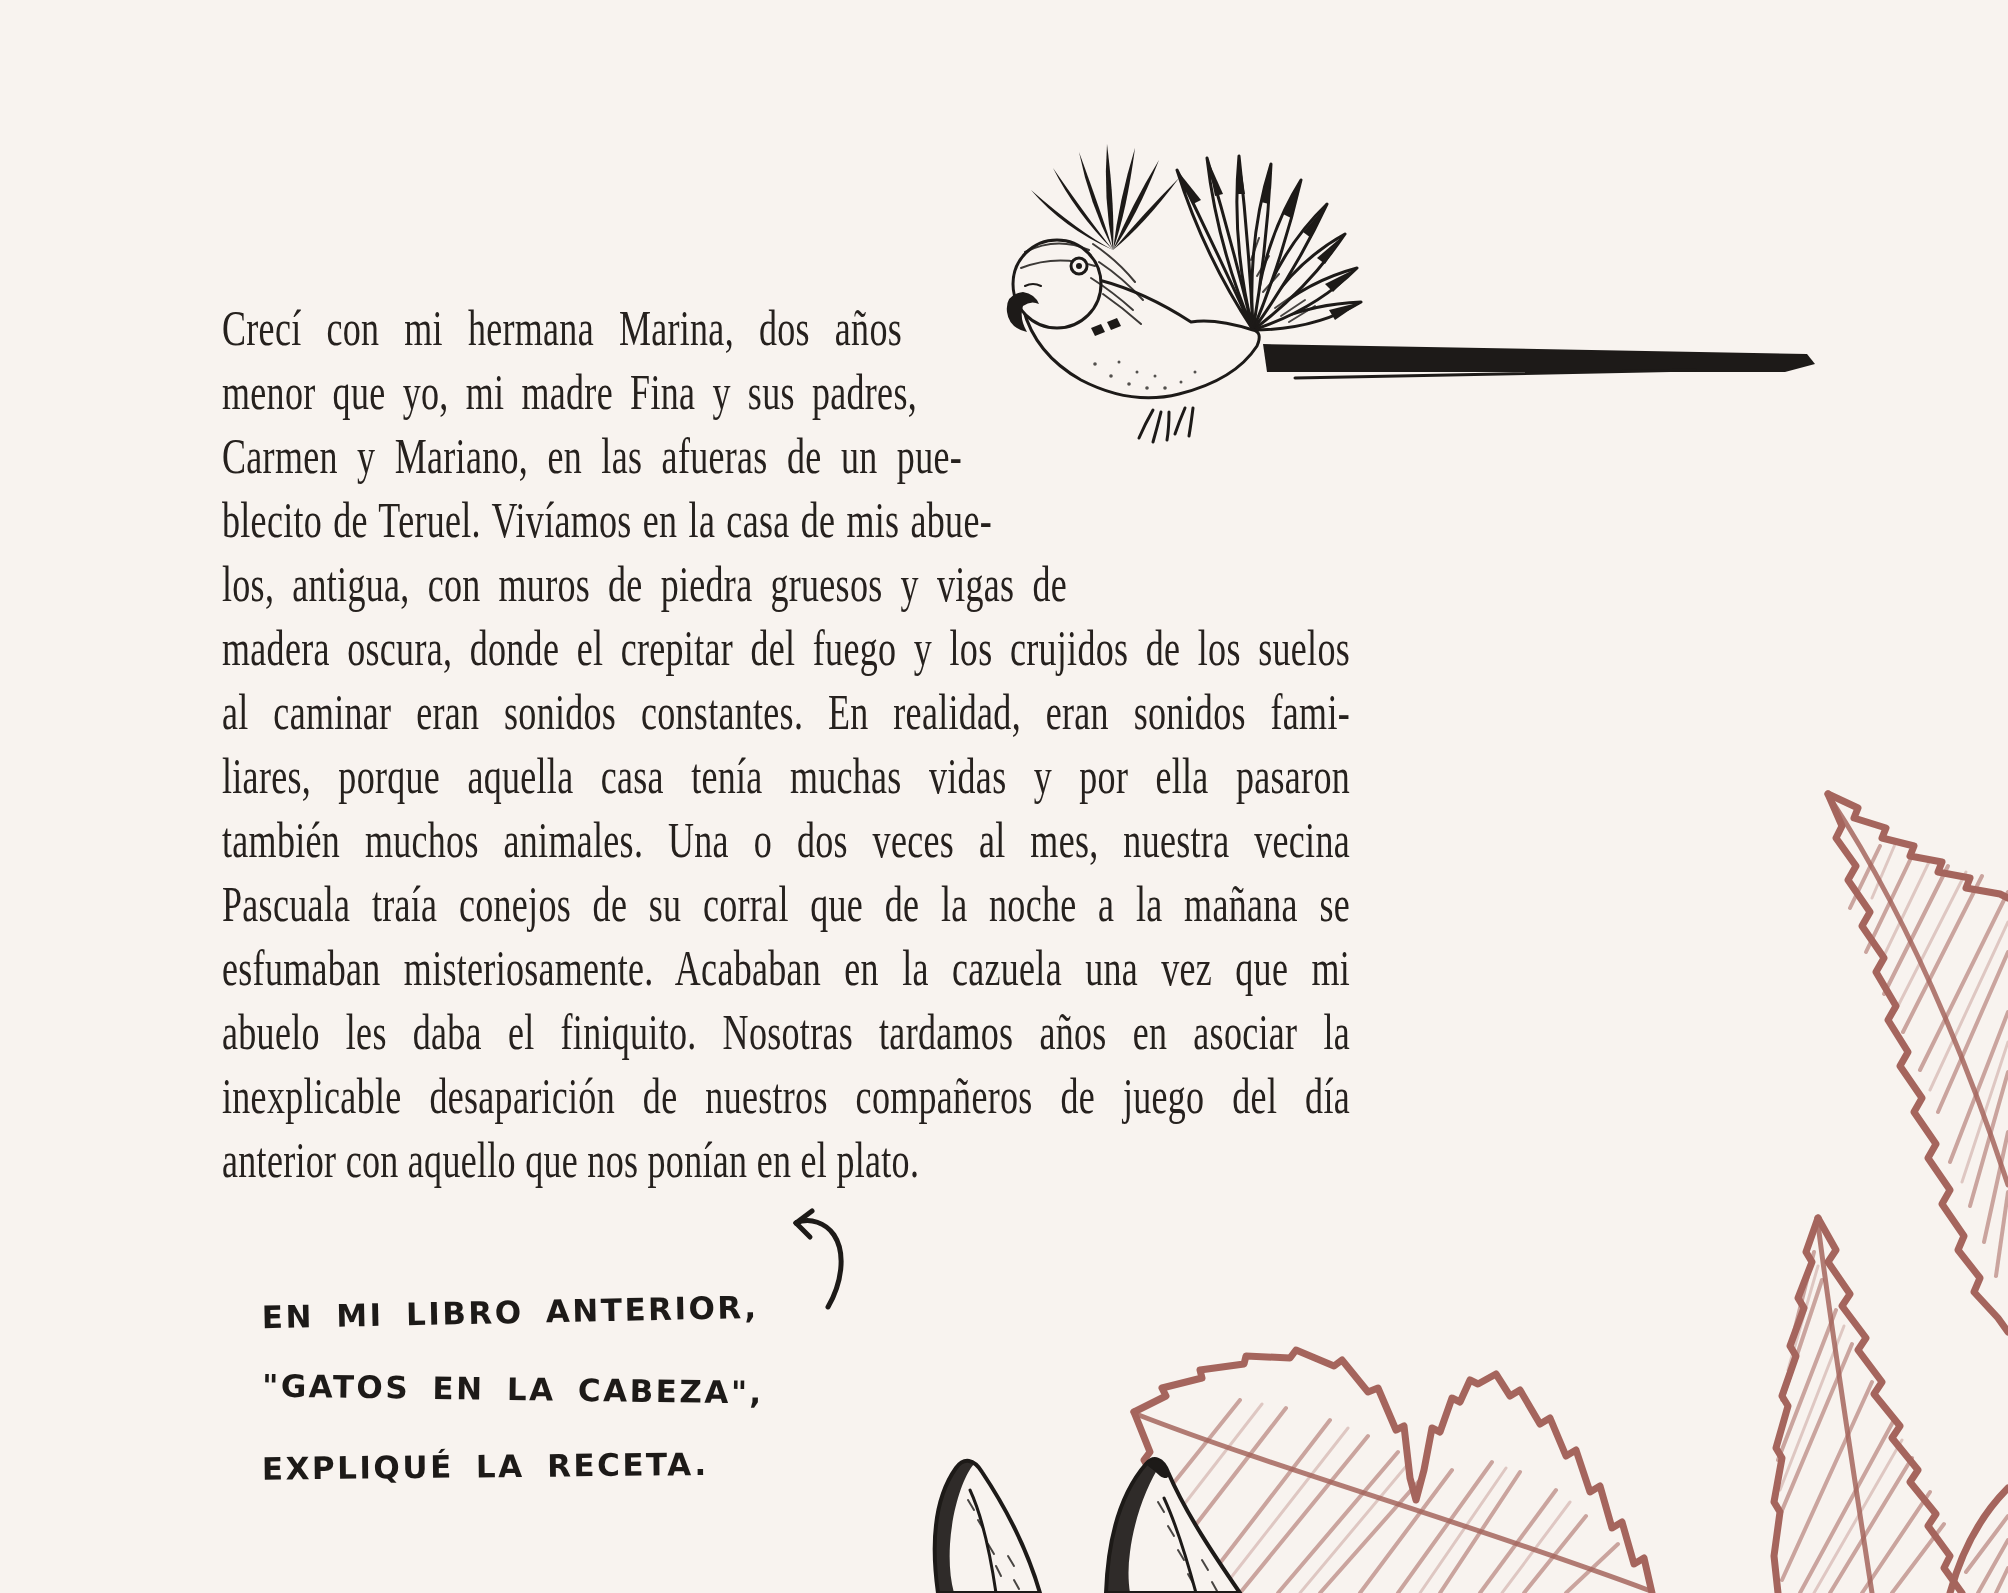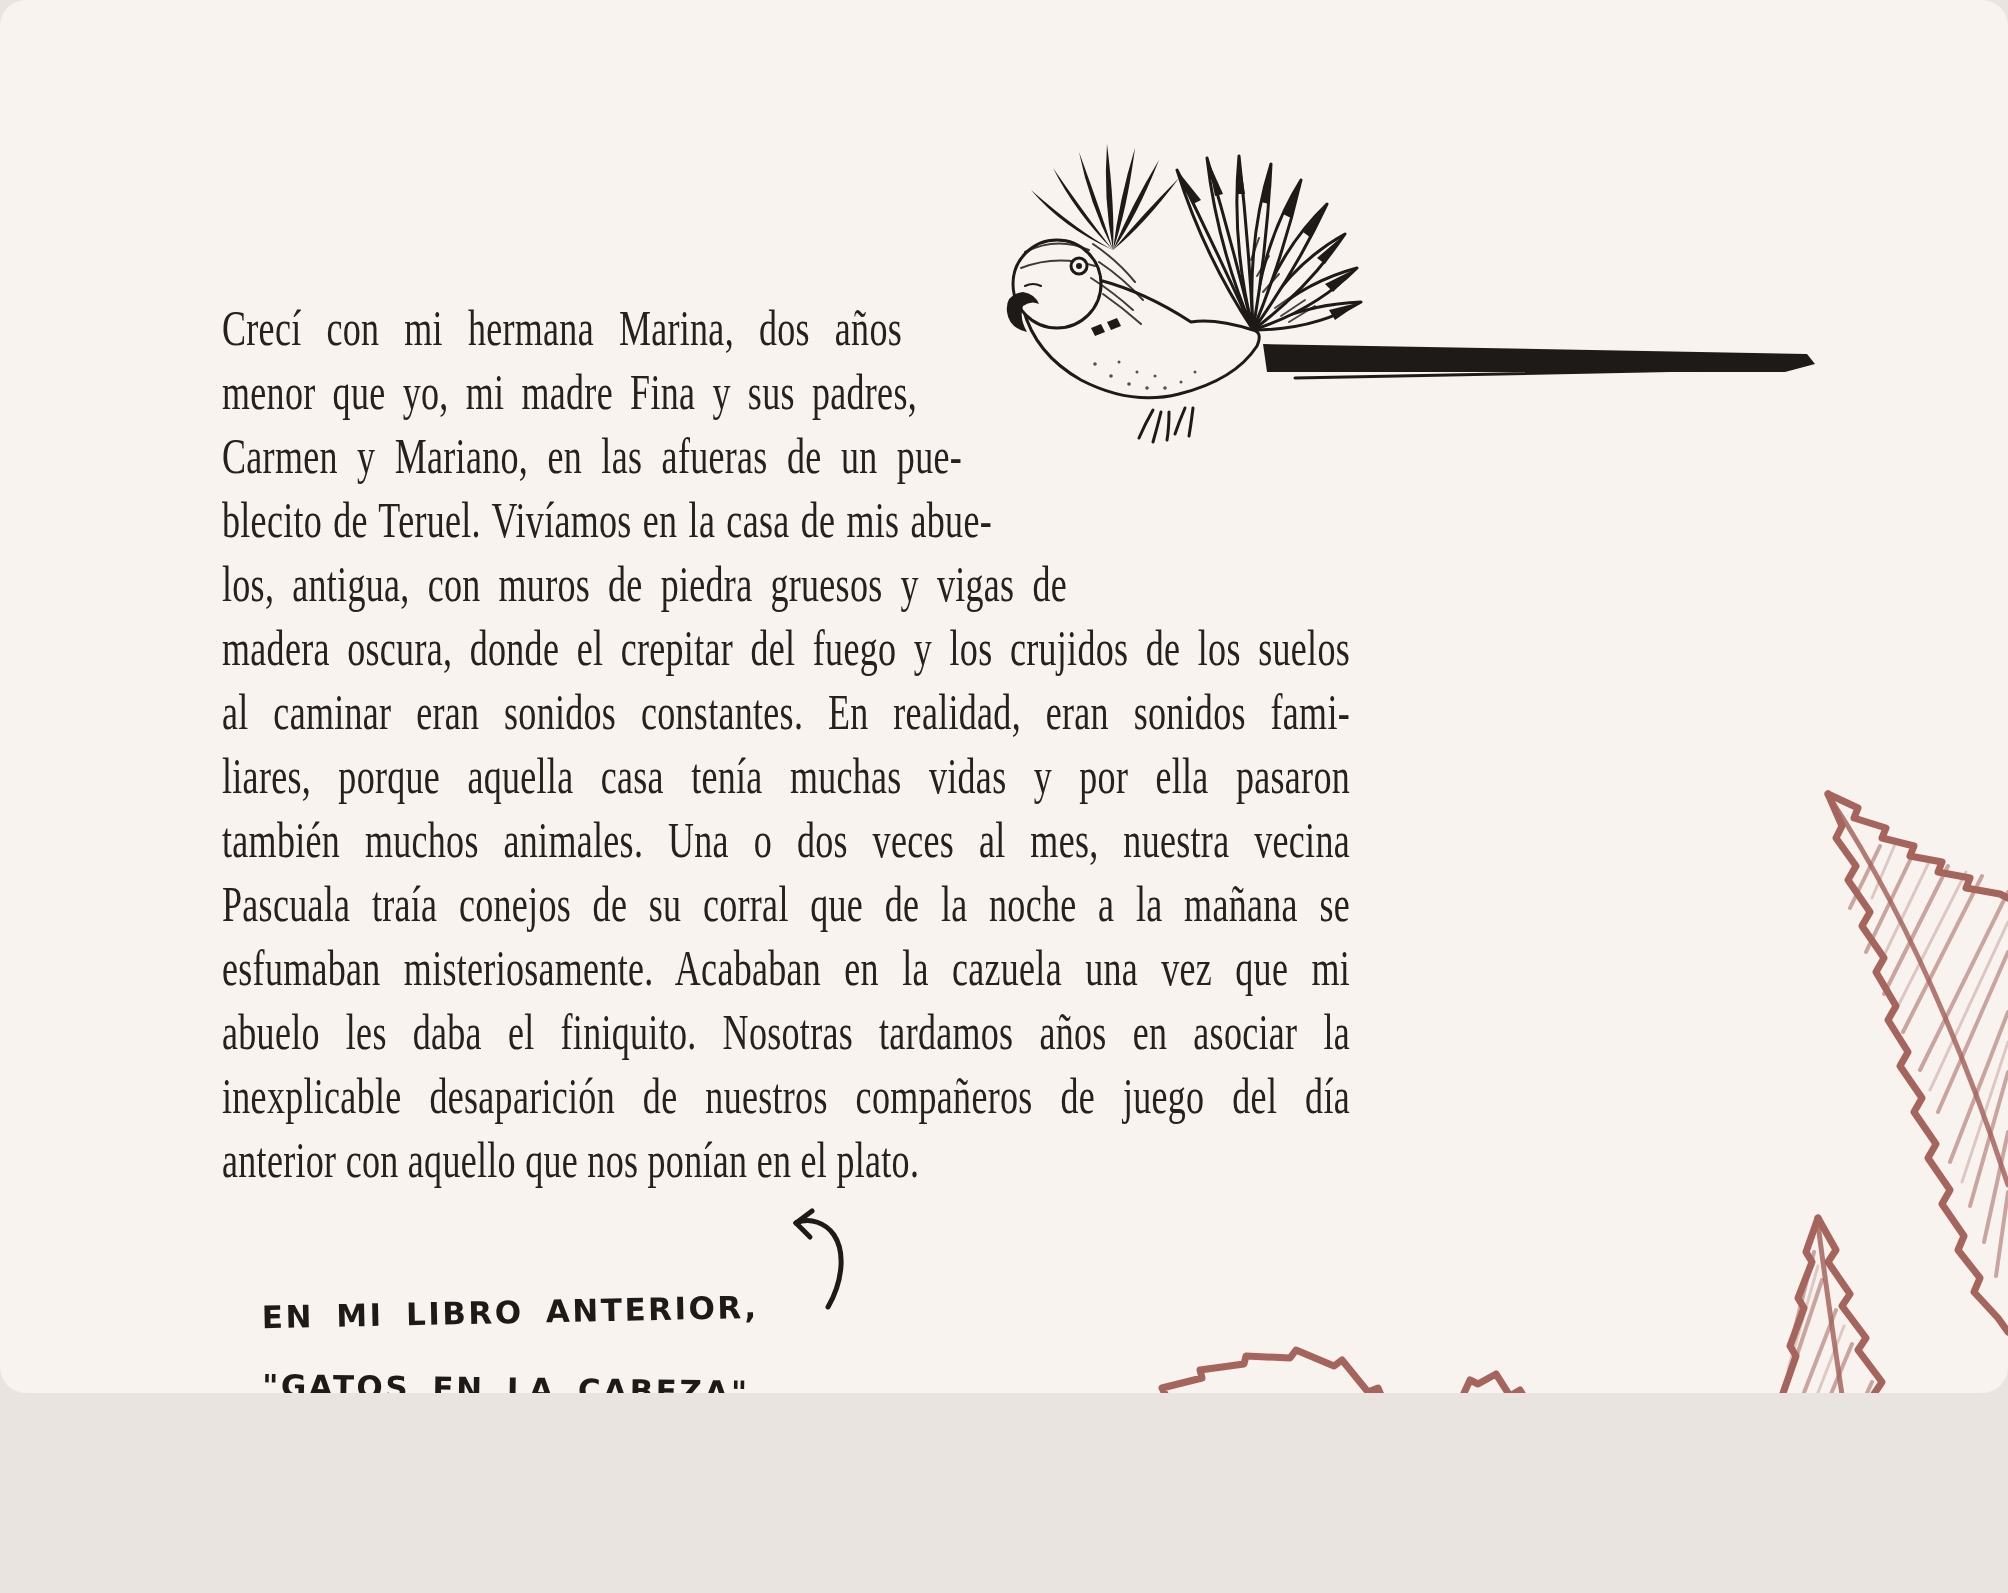--- a/index.html
+++ b/index.html
@@ -1,22 +1,21 @@
 <!DOCTYPE html>
 <html><head>
 <meta charset="utf-8">
 <style>
   html,body{margin:0;padding:0;background:#e9e4df;}
   .page{
     position:relative;
-    width:2008px;height:1393px;
+    width:2008px;height:1593px;
     background:#f8f3ef;
     overflow:hidden;
     font-family:"Liberation Serif", serif;
-    border-radius:26px;
   }
   
   .paragraph{position:absolute;left:222px;top:296px;width:1128px;}
   .line{
     height:64px;line-height:64px;
     font-size:36px;letter-spacing:0.3px;
     color:#26211e;
     text-align:justify;text-align-last:justify;
     transform:scaleY(1.38);transform-origin:0 50%;
   }

